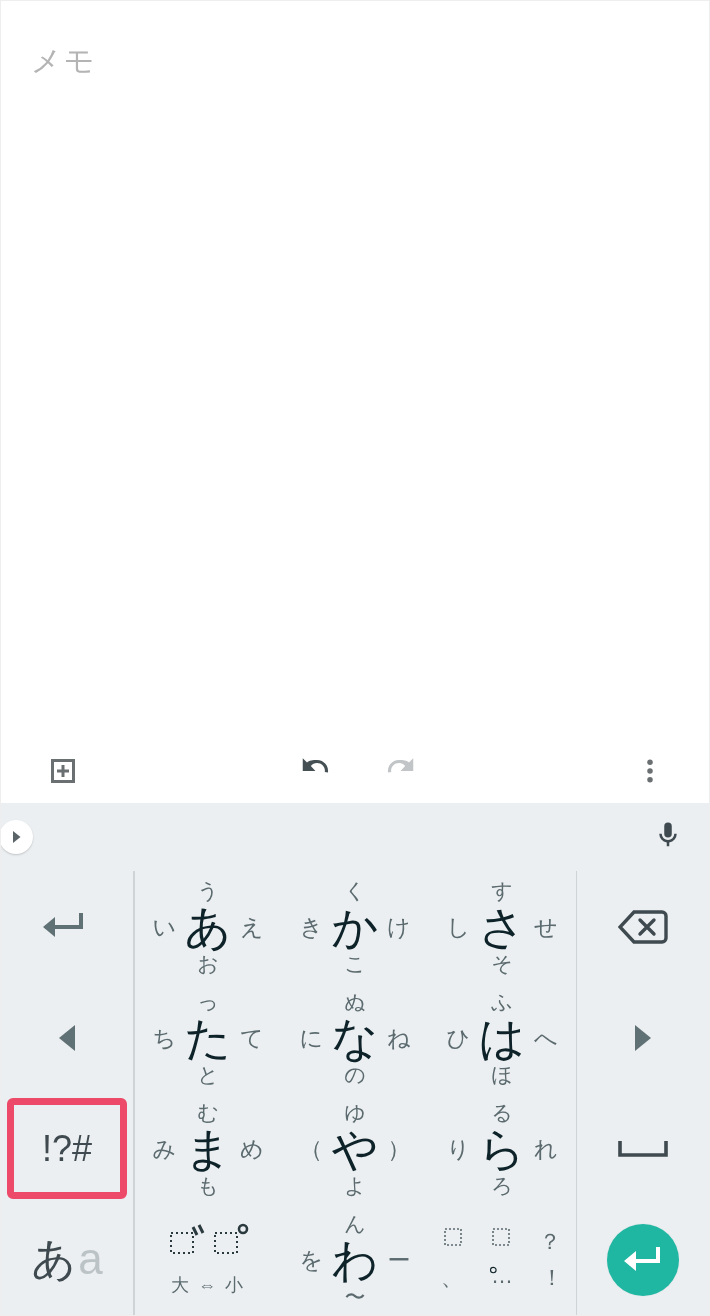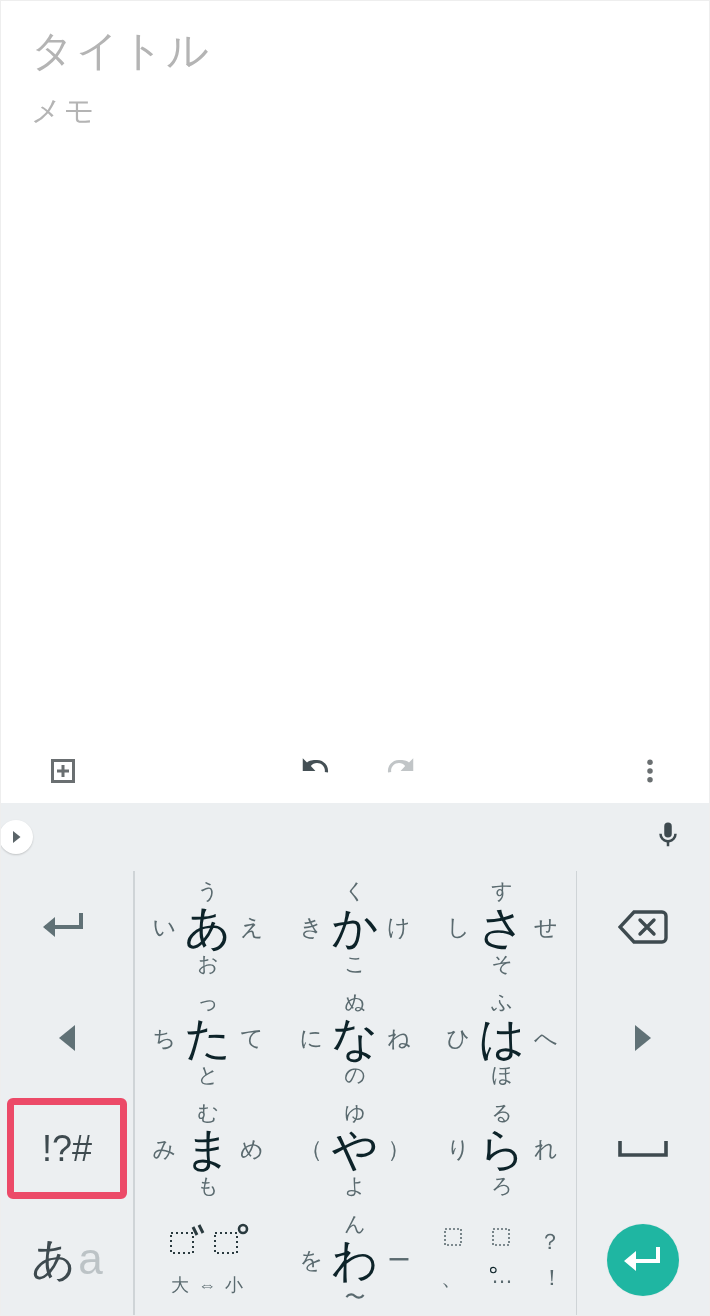--- a/index.html
+++ b/index.html
@@ -54,21 +54,20 @@
 
     
     .ic-dark{ fill:#455055; }
     .ic-med { fill:#6a6f71; }
     .ic-light{ fill:#c1c5c7; }
   </style>
 </head>
 <body>
 
 <div class="note">
-  <div class="title-field">タイトル</div>
   <div class="memo-field">メモ</div>
   <div class="fill"></div>
 
   <div class="toolbar">
     <div class="plus-box">
       <svg width="36" height="36" viewBox="0 0 24 24">
           <path class="ic-med" d="M4 4h16v16H4V4zm2 2v12h12V6H6zm5 2h2v3h3v2h-3v3h-2v-3H8v-2h3V8z"></path>
         </svg>
     </div>
     <div class="spacer1"></div>

